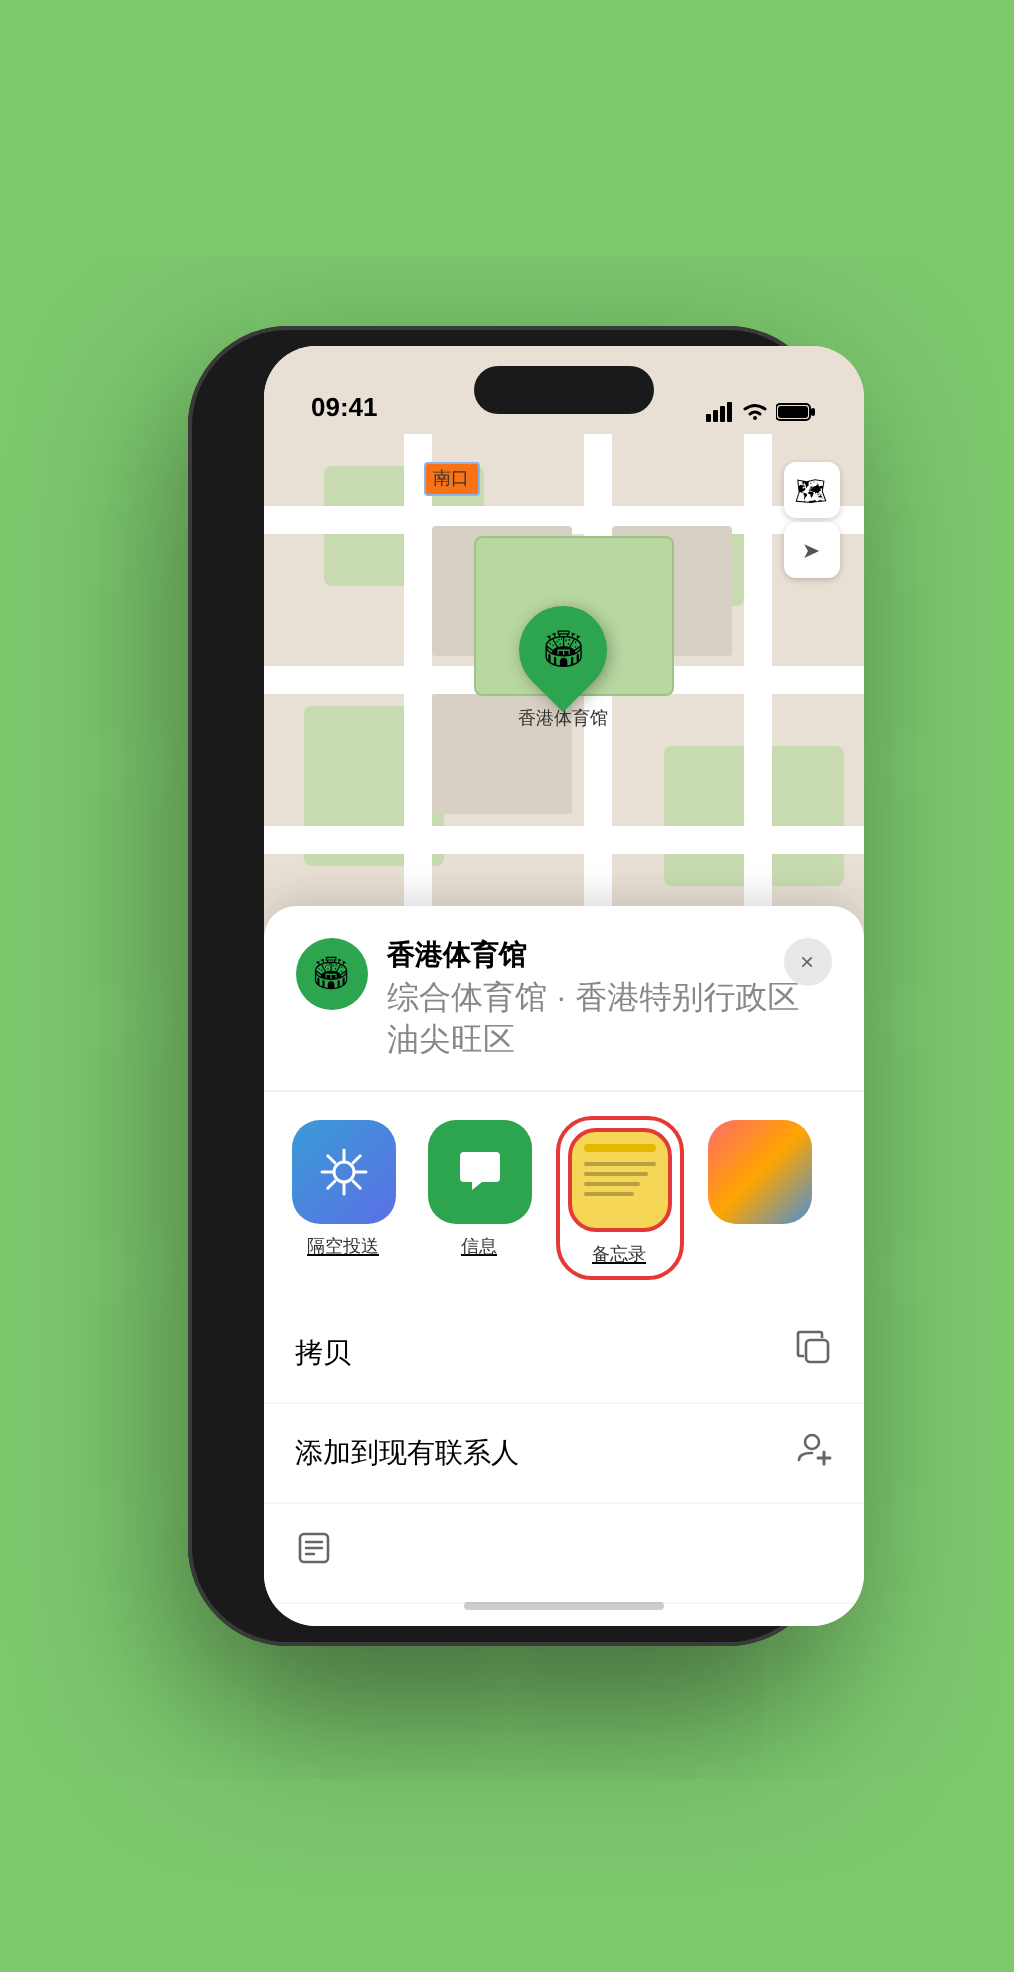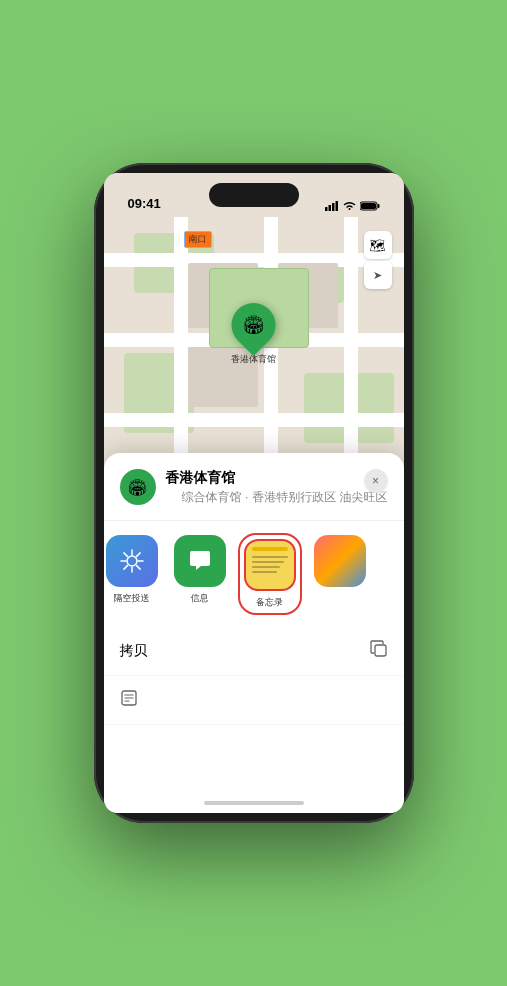--- a/index.html
+++ b/index.html
@@ -20,23 +20,24 @@
       border-radius: 50px;
       padding: 10px;
       box-shadow: 0 30px 80px rgba(0,0,0,0.5), inset 0 0 0 2px #3a3a3a;
       position: relative;
     }
 
     .phone-screen {
       width: 100%;
       height: 100%;
       background: #e8e8e8;
-      border-radius: 14px;
+      border-radius: 26px;
       overflow: hidden;
       position: relative;
+      margin-left: 28px;
     }
 
     
     .dynamic-island {
       position: absolute;
       top: 10px;
       left: 50%;
       transform: translateX(-50%);
       width: 90px;
       height: 24px;
@@ -223,23 +224,22 @@
     }
 
     .venue-name {
       font-size: 14px;
       font-weight: 600;
       color: #000;
       margin-bottom: 2px;
     }
 
     .venue-subtitle {
-      font-size: 12px;
+      font-size: 16px;
       color: #888;
-      text-align: right;
     }
 
     .close-btn {
       width: 24px;
       height: 24px;
       background: #e8e8e8;
       border-radius: 50%;
       display: flex;
       align-items: center;
       justify-content: center;
@@ -247,23 +247,24 @@
       color: #666;
       cursor: pointer;
       position: absolute;
       right: 16px;
       top: 0;
     }
 
     
     .actions-row {
       display: flex;
-      padding: 14px 0;
+      padding: 14px 12px;
       gap: 12px;
       overflow-x: auto;
+      text-decoration: underline;
     }
 
     .action-item {
       display: flex;
       flex-direction: column;
       align-items: center;
       gap: 5px;
       min-width: 56px;
     }
 
@@ -478,20 +479,30 @@
           <span class="menu-item-label">拷贝</span>
           <span class="menu-item-icon">
             <svg width="18" height="18" viewBox="0 0 18 18" fill="none">
               <rect x="5" y="5" width="11" height="11" rx="2" stroke="#666" stroke-width="1.3" fill="none"></rect>
               <path d="M4 13 L2 13 Q1 13 1 12 L1 2 Q1 1 2 1 L12 1 Q13 1 13 2 L13 4" stroke="#666" stroke-width="1.3" fill="none"></path>
             </svg>
           </span>
         </div>
 
 
+        <div class="menu-item">
+          <span class="menu-item-label">添加到现有联系人</span>
+          <span class="menu-item-icon">
+            <svg width="18" height="18" viewBox="0 0 18 18" fill="none">
+              <circle cx="8" cy="6" r="3.5" stroke="#666" stroke-width="1.3" fill="none"></circle>
+              <path d="M1.5 15 Q1.5 11.5 8 11.5" stroke="#666" stroke-width="1.3" fill="none" stroke-linecap="round"></path>
+              <path d="M14 11 L14 17 M11 14 L17 14" stroke="#666" stroke-width="1.5" stroke-linecap="round"></path>
+            </svg>
+          </span>
+        </div>
 
         <div class="menu-item">
           <span class="menu-item-icon">
             <svg width="18" height="18" viewBox="0 0 18 18" fill="none">
               <rect x="2" y="2" width="14" height="14" rx="2" stroke="#666" stroke-width="1.3" fill="none"></rect>
               <path d="M5 6 L13 6 M5 9 L13 9 M5 12 L9 12" stroke="#666" stroke-width="1.2" stroke-linecap="round"></path>
             </svg>
           </span>
         </div>
 

